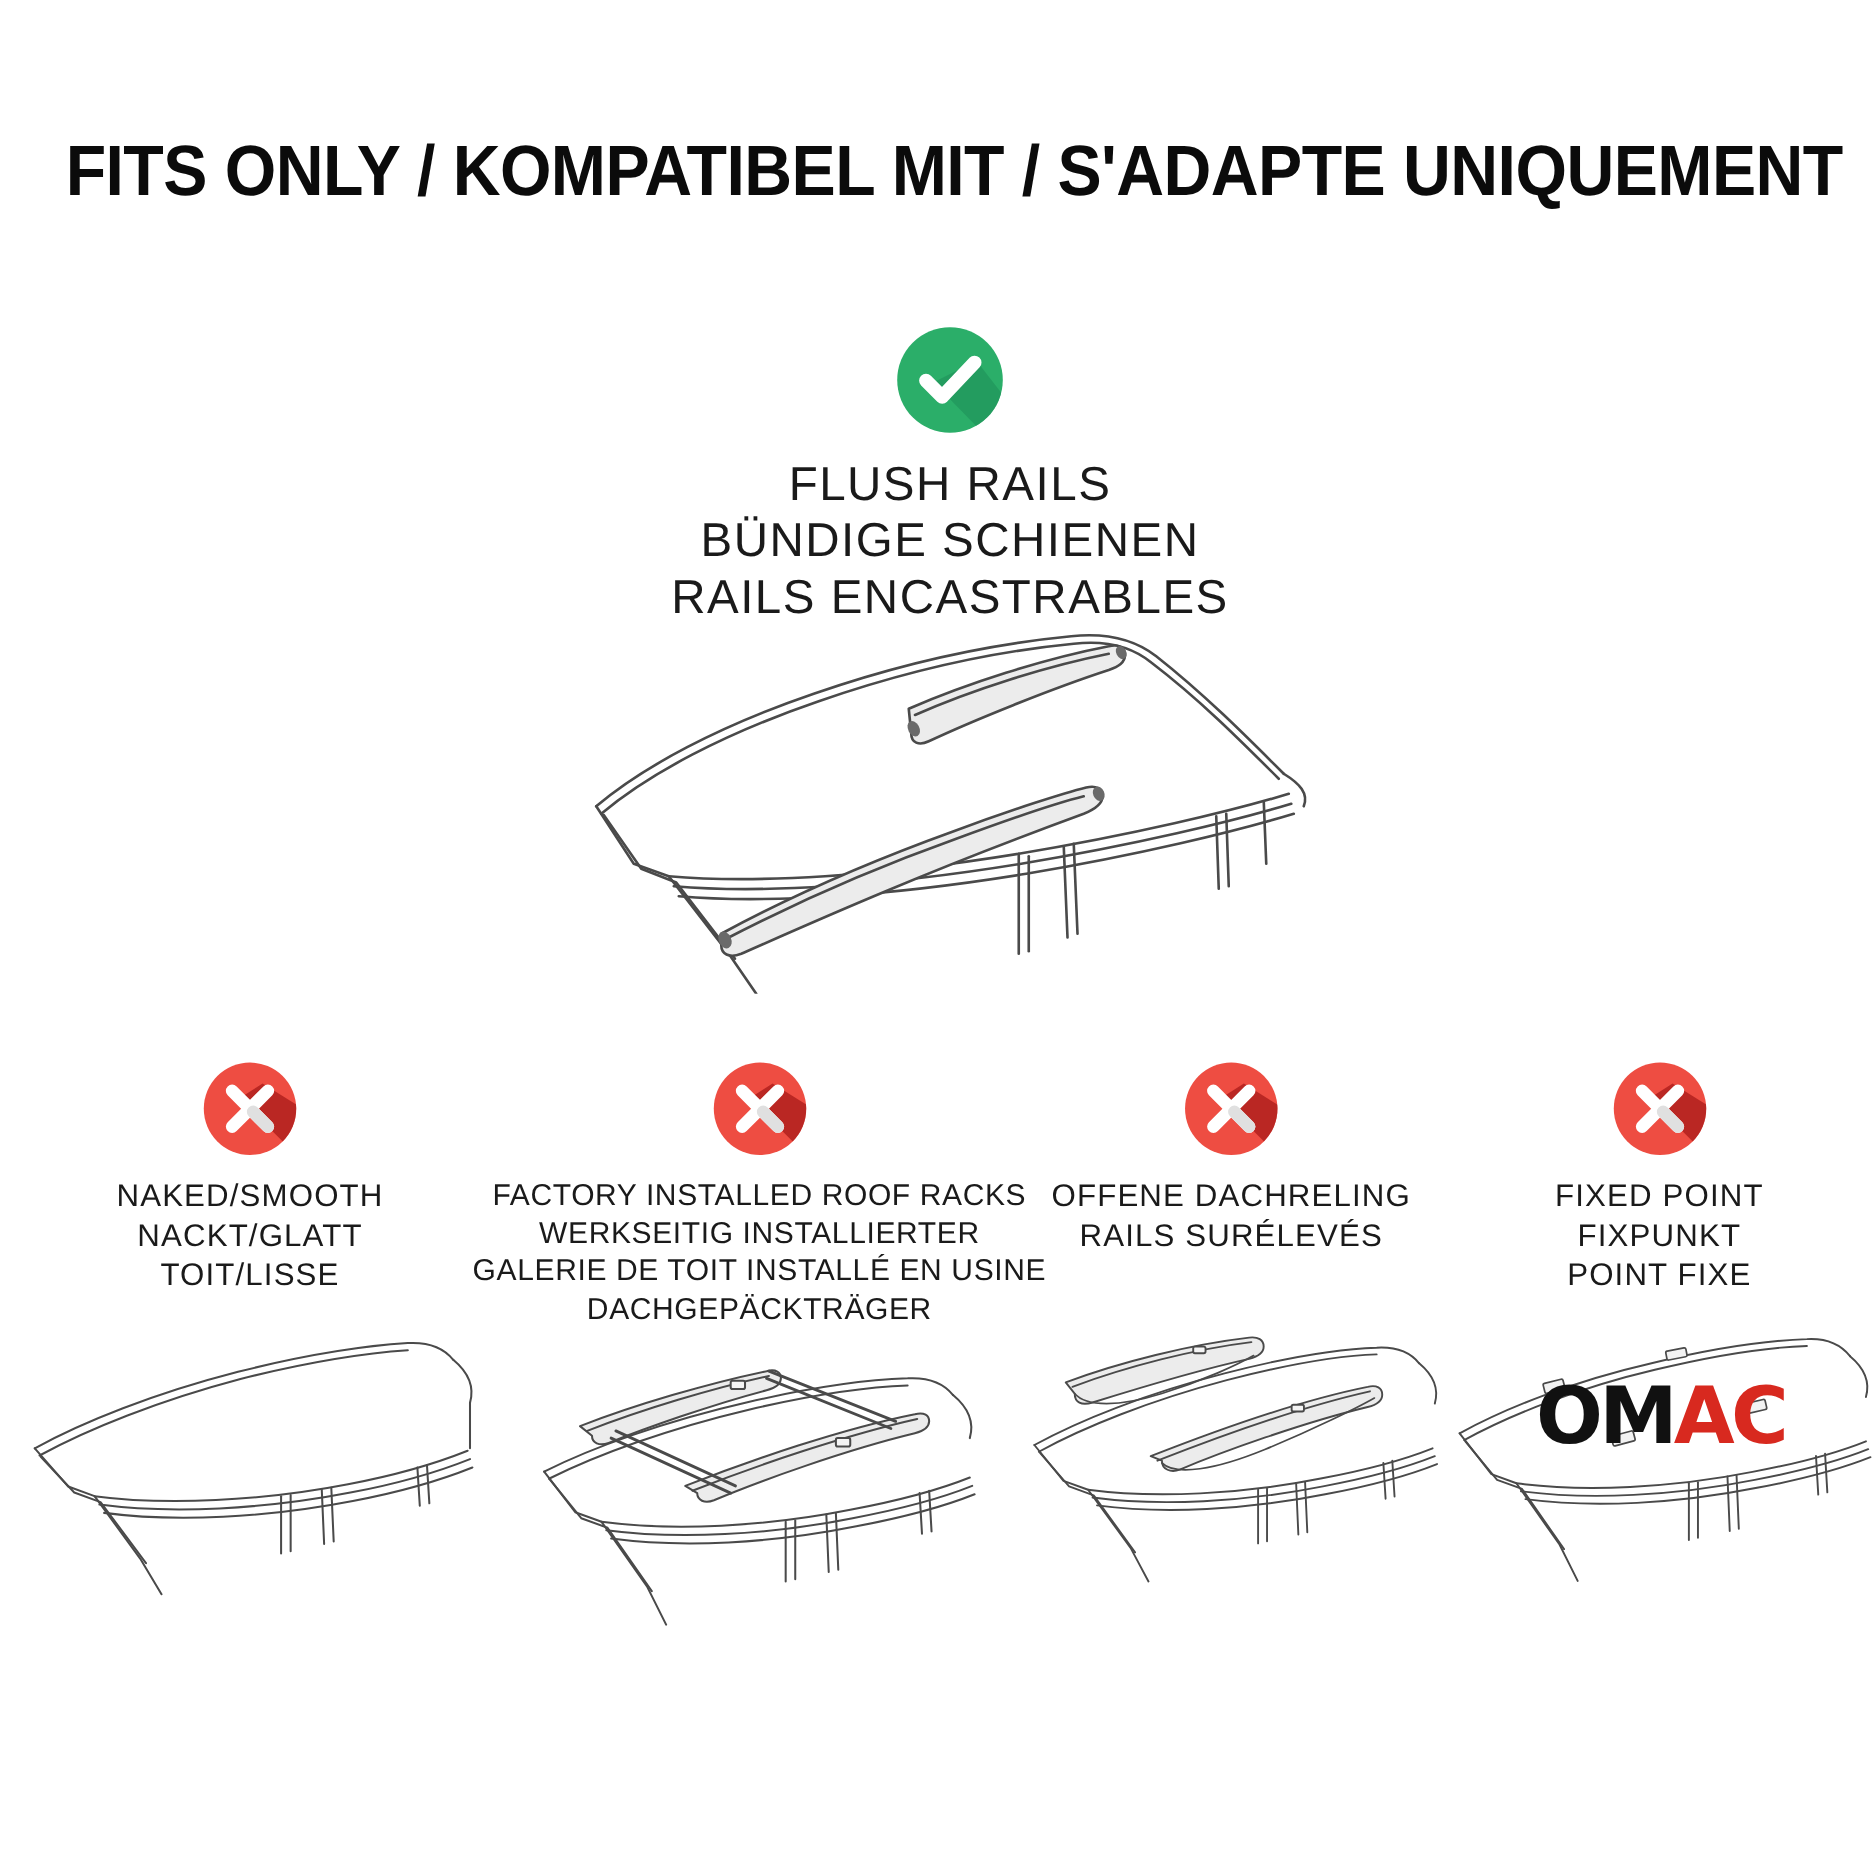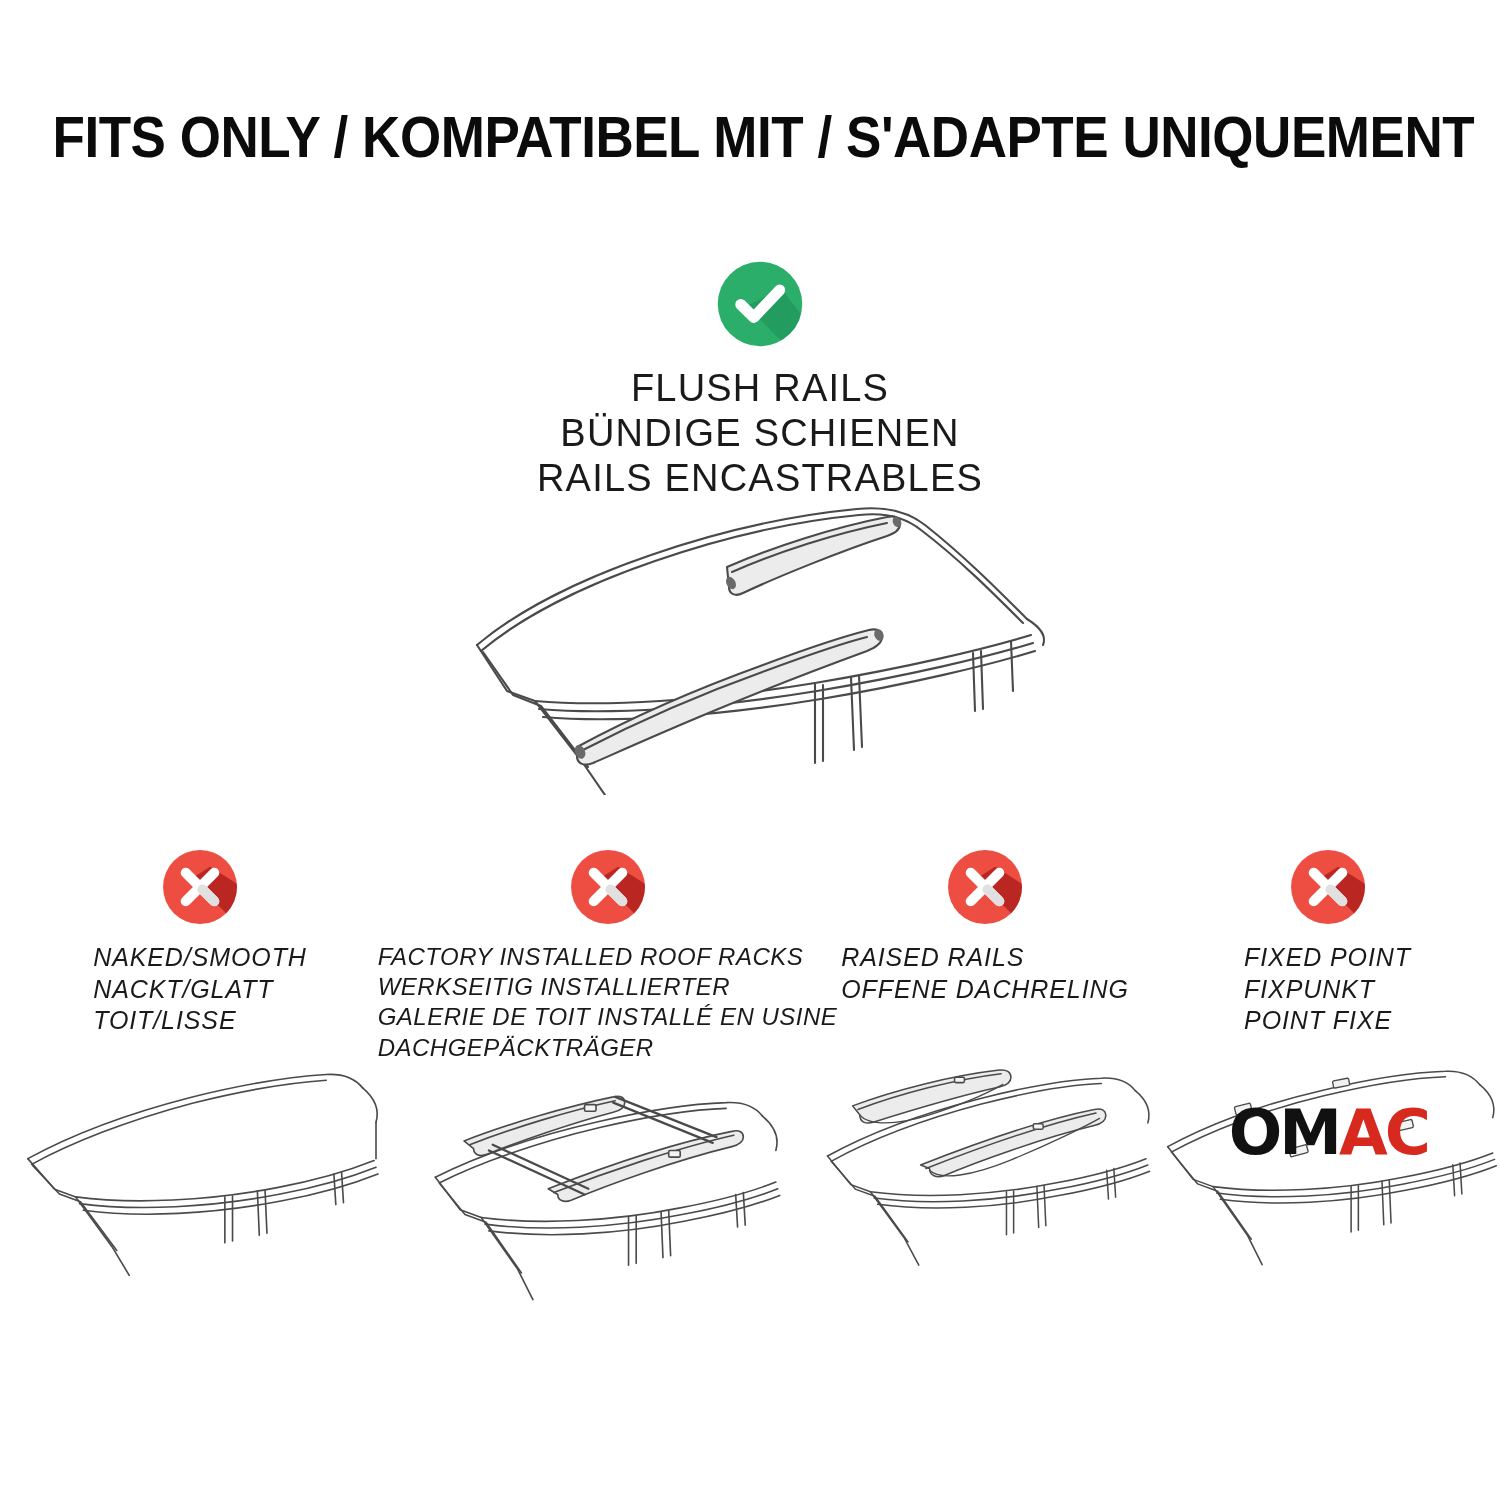--- a/index.html
+++ b/index.html
@@ -82,22 +82,22 @@
     width:84px;height:84px;
   }
   .x-badge svg{display:block;width:84px;height:84px;}
 
   .cap{
     margin-top:13px;
     font-size:25px;
     line-height:1.26;
     font-weight:300;
     letter-spacing:0.9px;
+    text-align:center;
     color:#1a1a1a;
-    font-style:italic;
   }
   .cap div{white-space:nowrap;}
   .col-2 .cap{font-size:24px;letter-spacing:0.5px;}
 
   .col-art{
     position:absolute;
     bottom:-2px;
     width:100%;
     height:220px;
   }
@@ -326,22 +326,22 @@
             <polygon points="40,40 60,60 110,110 110,56 62,26" fill="#AE1F1C" opacity="0.82"></polygon>
           </g>
           <g stroke="#ffffff" stroke-width="12" stroke-linecap="round">
             <line x1="33" y1="33" x2="67" y2="67"></line>
             <line x1="67" y1="33" x2="33" y2="67"></line>
           </g>
           <line x1="53" y1="53" x2="67" y2="67" stroke="#e0e0e0" stroke-width="12" stroke-linecap="round"></line>
         </svg>
       </div>
       <div class="cap">
-        <div>RAISED RAILS</div>
         <div>OFFENE DACHRELING</div>
+        <div>RAILS SURÉLEVÉS</div>
       </div>
       <div class="col-art">
         <svg viewBox="0 0 380 230">
           <g fill="none" stroke="#4a4a4a" stroke-width="1.7" stroke-linecap="round" stroke-linejoin="round">
             <path d="M14 96 C 54 74, 114 50, 184 32 C 242 17, 290 10, 320 9 C 338 8, 350 13, 358 23"></path>
             <path d="M18 102 C 58 80, 118 56, 186 38 C 244 23, 290 16, 320 15"></path>
             <path d="M14 96 L 40 128 L 62 136 L 100 188 L 116 218"></path>
             <path d="M19 103 L 45 133 L 67 141 L 104 192"></path>
             <path d="M62 136 C 122 144, 200 140, 270 126 C 318 117, 350 107, 370 99"></path>
             <path d="M66 143 C 126 151, 202 147, 272 133 C 320 124, 352 114, 372 106"></path>

